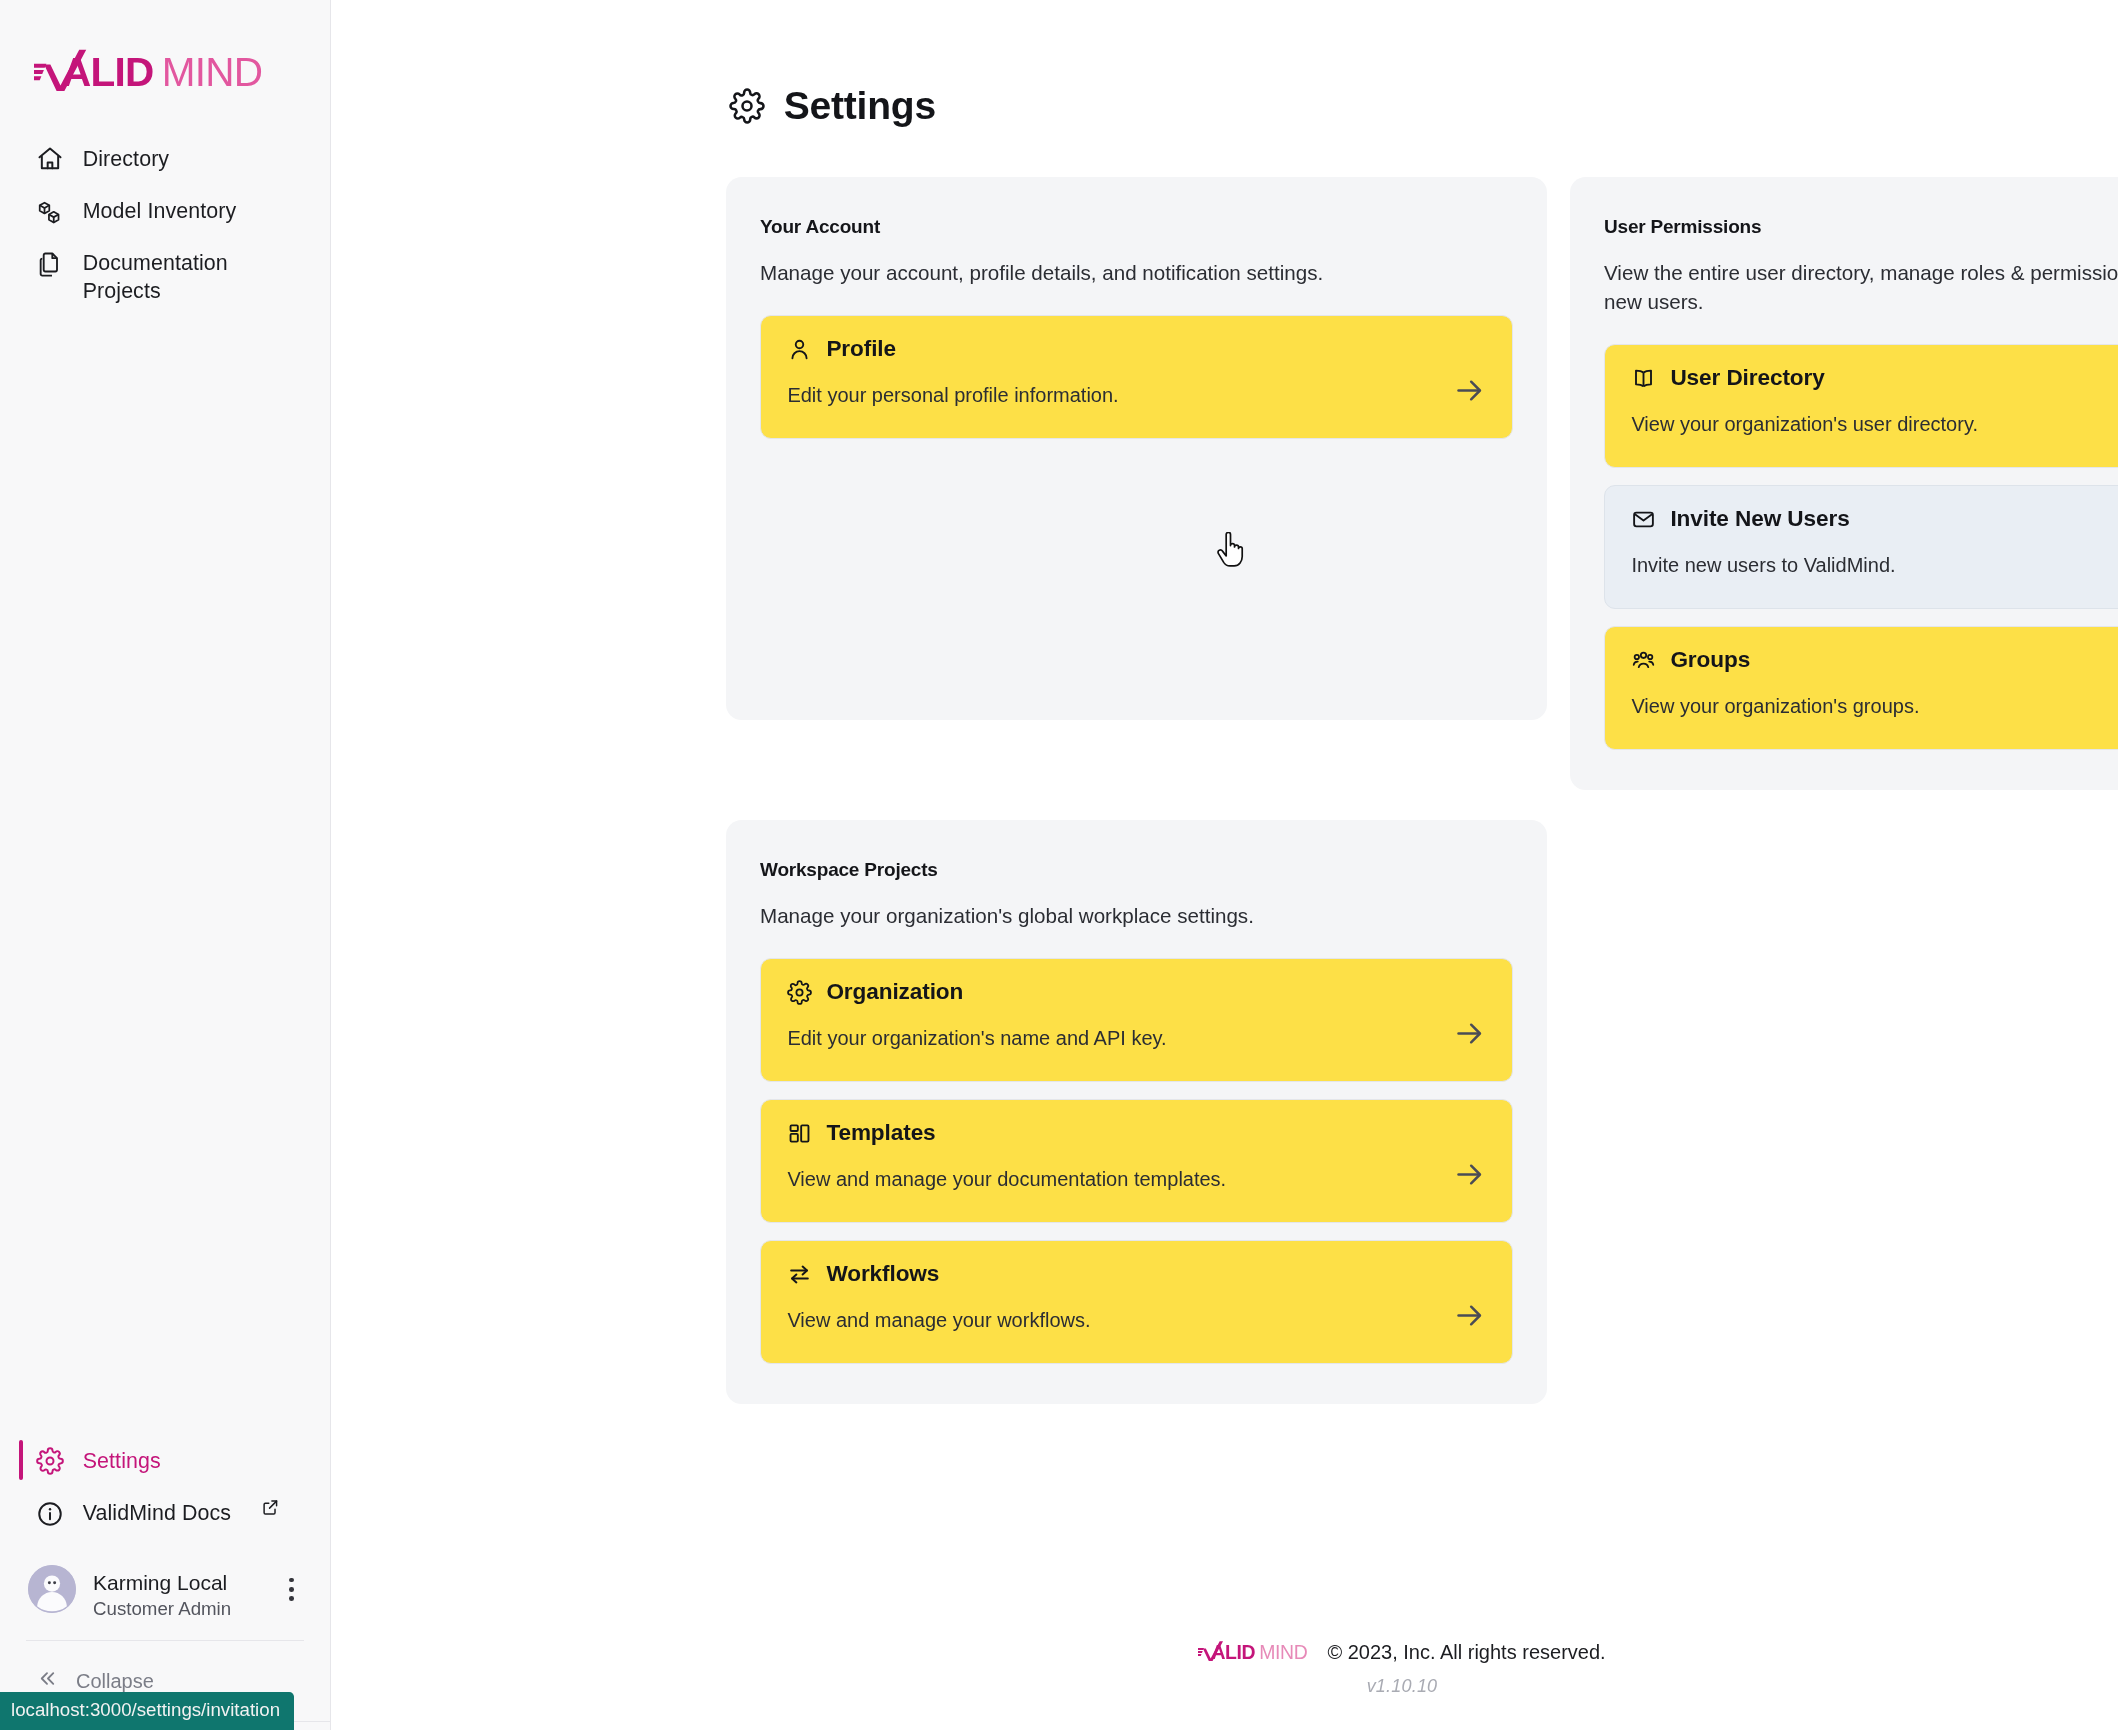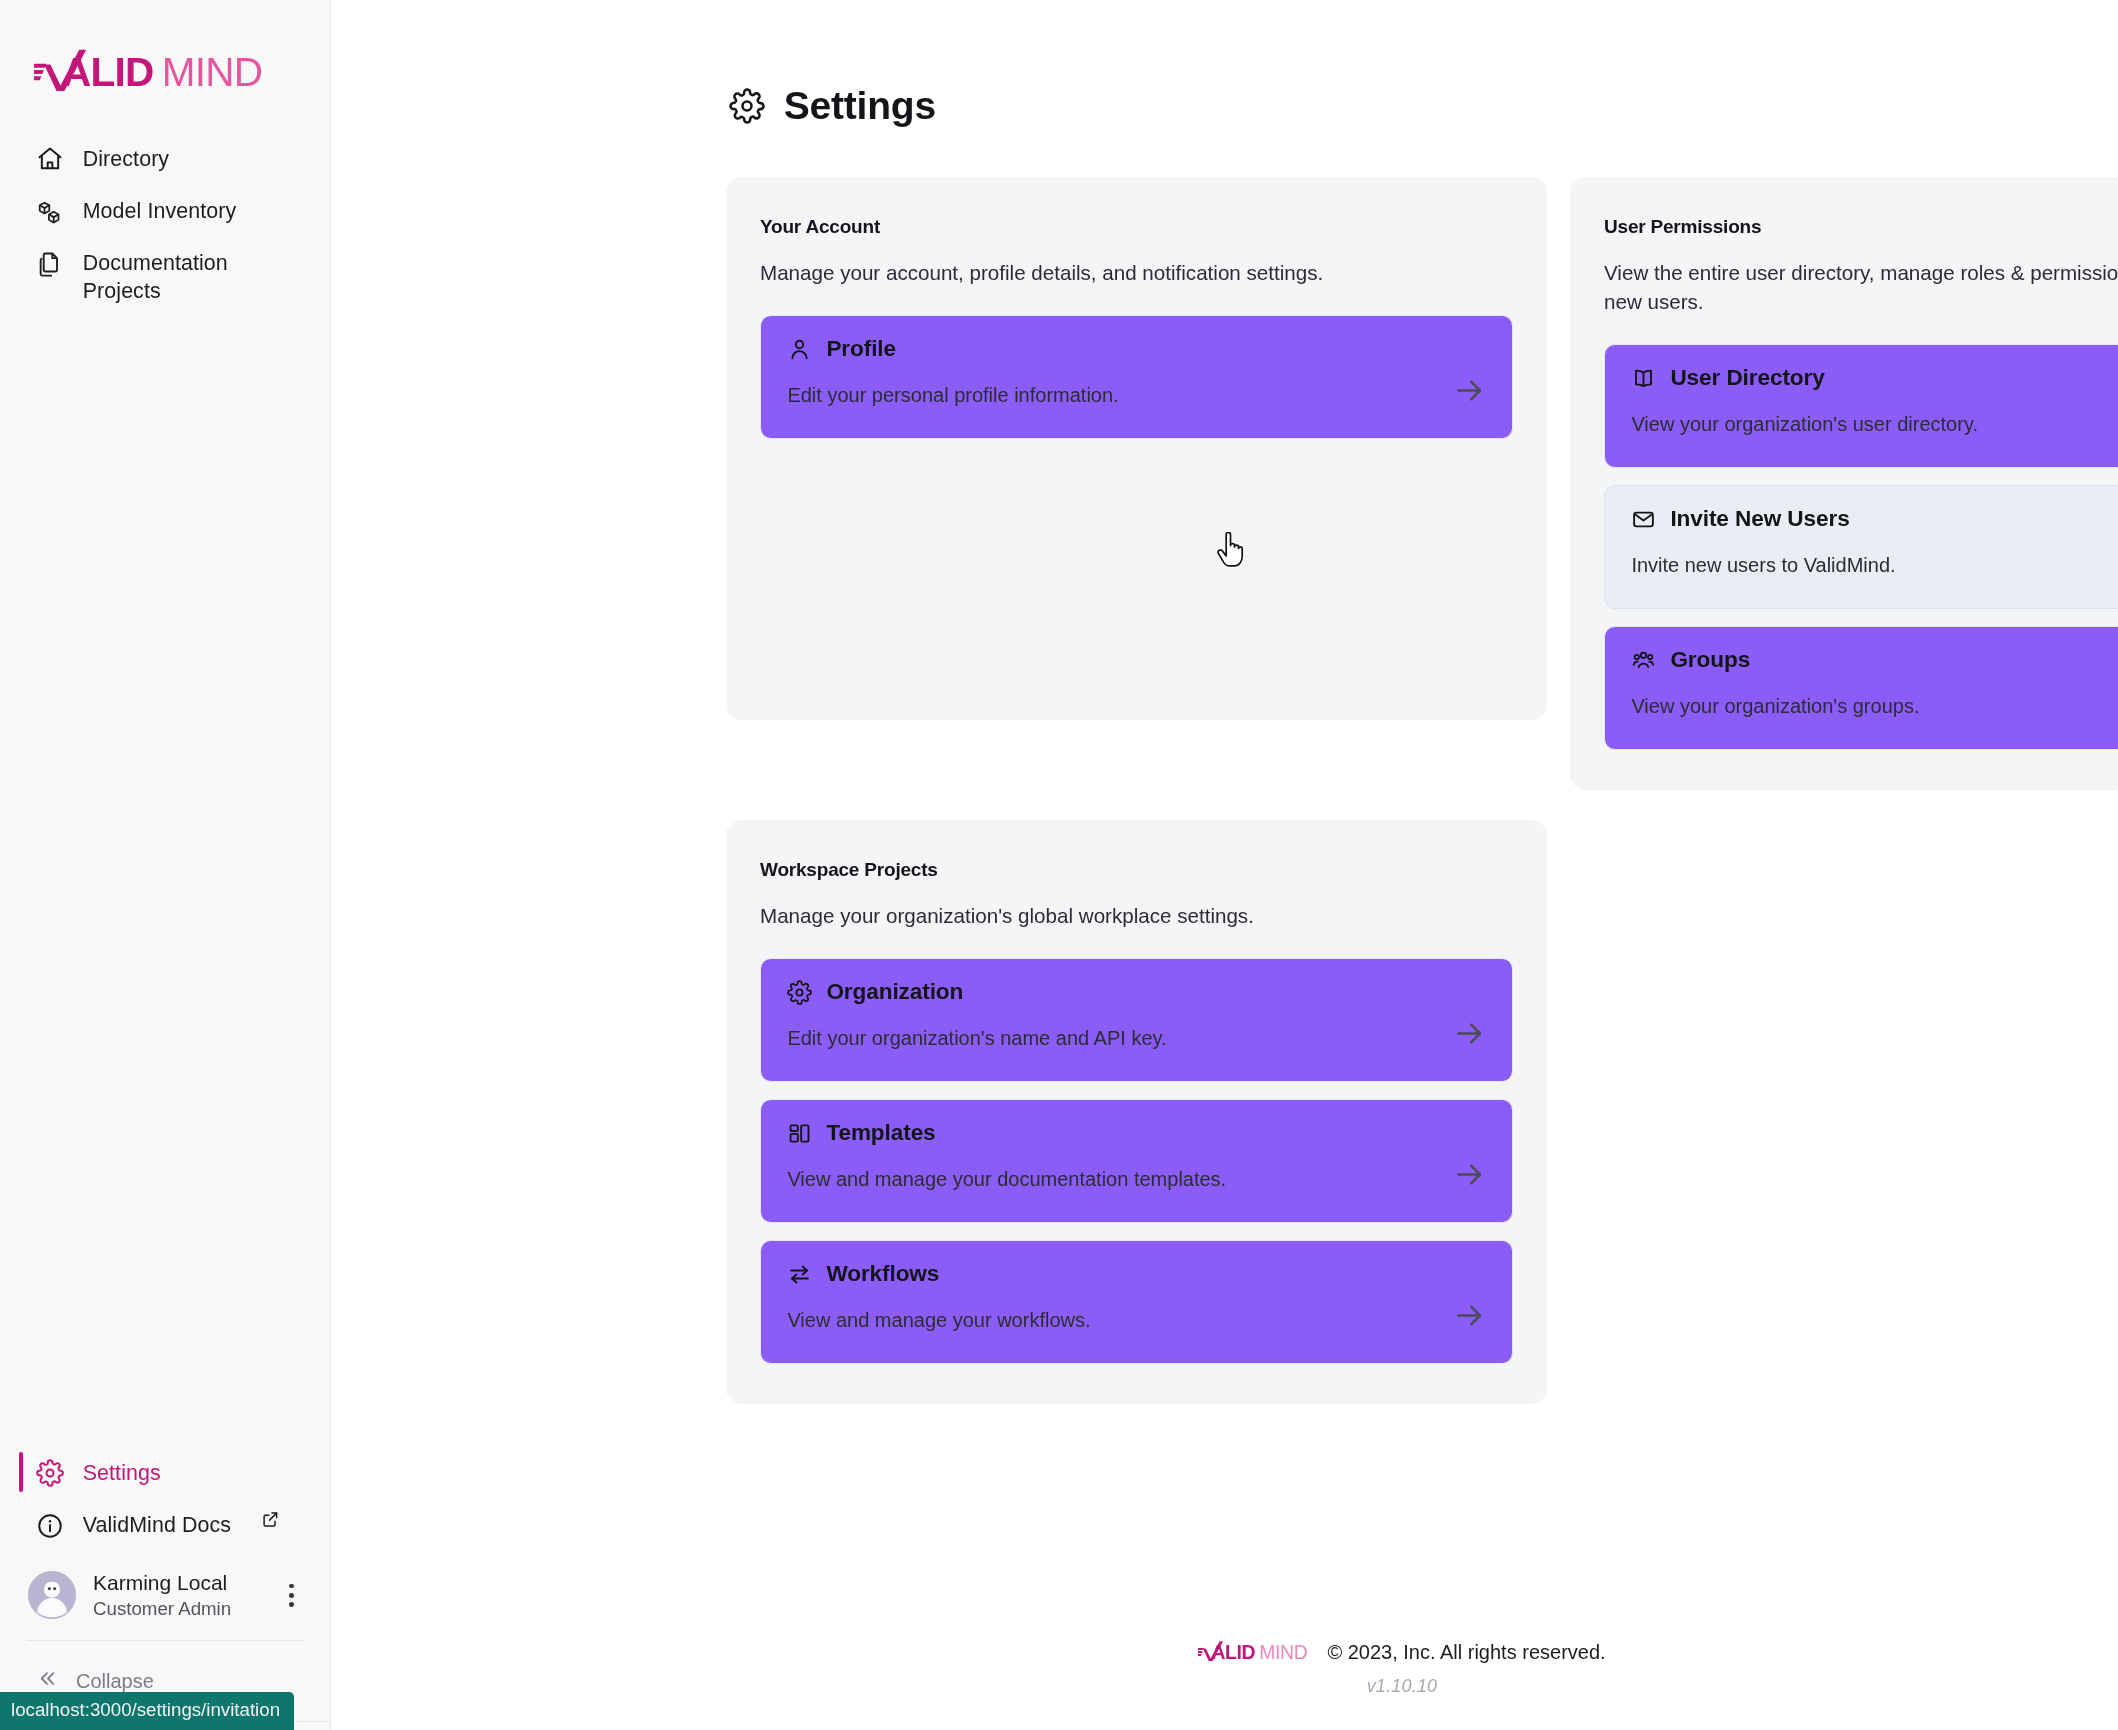--- a/index.html
+++ b/index.html
@@ -49,21 +49,21 @@
   .user-row {
     display: flex; align-items: center; gap: 17px;
     padding: 20px 23px 20px 28px;
     position: relative;
   }
   .avatar {
     width: 48px; height: 48px; border-radius: 50%;
     background: #b9b8d4; flex: 0 0 48px; overflow: hidden; position: relative;
   }
   .user-meta { display: flex; flex-direction: column; gap: 3.1px; }
-  .user-name { font-size: 21px; color: #1c1d21; }
+  .user-name { font-size: 21px; color: #1c1d21; margin-top: 12px; }
   .user-role { font-size: 18.7px; color: #53555e; }
   .kebab { margin-left: auto; width: 31px; height: 31px;
            display:flex; flex-direction:column; align-items:center; justify-content:center; gap:4.7px; }
   .kebab i { width: 4.7px; height: 4.7px; border-radius: 50%; background: #35363c; display:block;}
 
   .sb-divider { height:0.8px; background:#e6e6ea; margin: 0 26.4px; }
   .collapse-row {
     display:flex; align-items:center; gap: 17px;
     padding: 26.4px 0 26.4px 36px; color:#7b7d87; font-size: 20px;
   }
@@ -96,21 +96,21 @@
   }
   .panel.tall { min-height: 543px; }
   .panel-title { font-size: 19px; font-weight: 700; color: #141519; letter-spacing: -0.2px; }
   .panel-desc {
     margin-top: 20px; font-size: 20.6px; line-height: 1.42;
     color: #2b2d33; max-width: 731px;
   }
   .panel-items { margin-top: 28px; display:flex; flex-direction: column; gap: 17px; }
 
   .item {
-    background: #8b5cf6;
+    background: #fde047;
     border: 0.8px solid #e4e6ea;
     border-radius: 11px;
     padding: 20px 23px 23px 26.4px;
     position: relative;
     min-height: 124px;
   }
   .item.hovered { background: #e9eef4; border-color: #dde3ea; }
   .item-head { display:flex; align-items:center; gap: 14px; }
   .item-head .ico { width: 25px; height: 25px; flex:0 0 25px; }
   .item-title { font-size: 22.6px; font-weight: 700; color: #141519; letter-spacing: -0.1px; }

